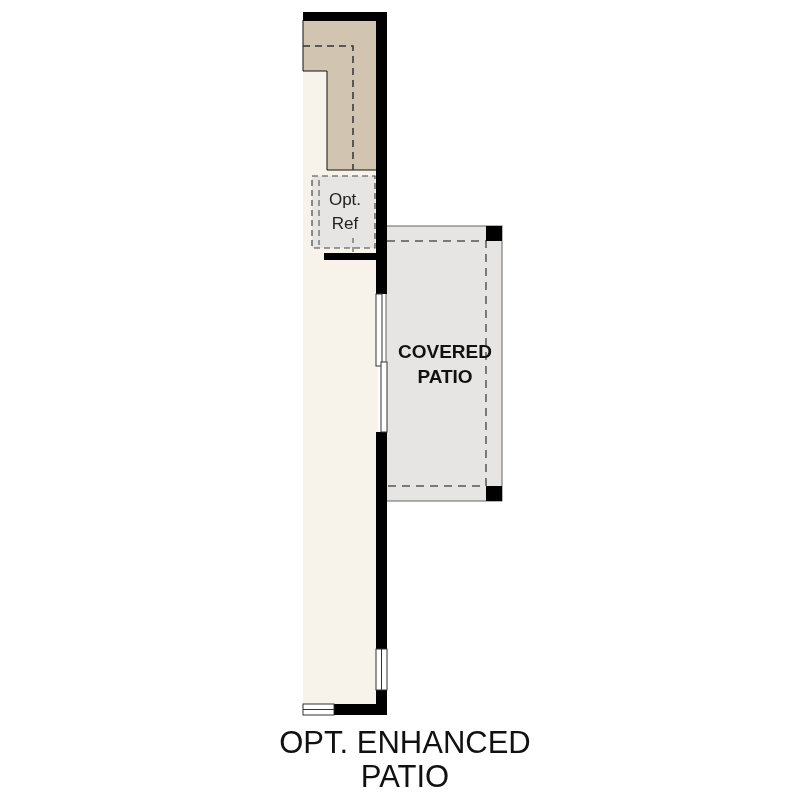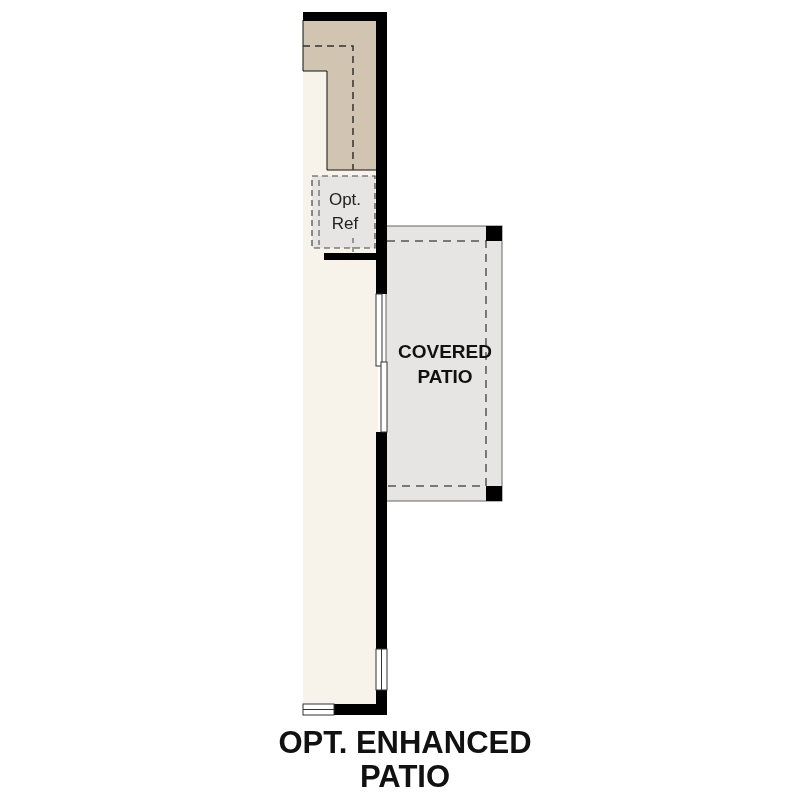--- a/index.html
+++ b/index.html
@@ -13,21 +13,21 @@
     .small-label {
       font-family: "Liberation Sans", sans-serif;
       font-weight: 400;
       fill: #222222;
     }
     .caption {
       position: absolute;
       left: 0; width: 810px;
       text-align: center;
       font-family: "Liberation Sans", sans-serif;
-      font-weight: 700;
+      font-weight: 400;
       font-size: 31px;
       line-height: 34px;
       color: #111111;
     }
   </style>
 </head>
 <body>
 
 <svg width="810" height="810" viewBox="0 0 810 810">
 

